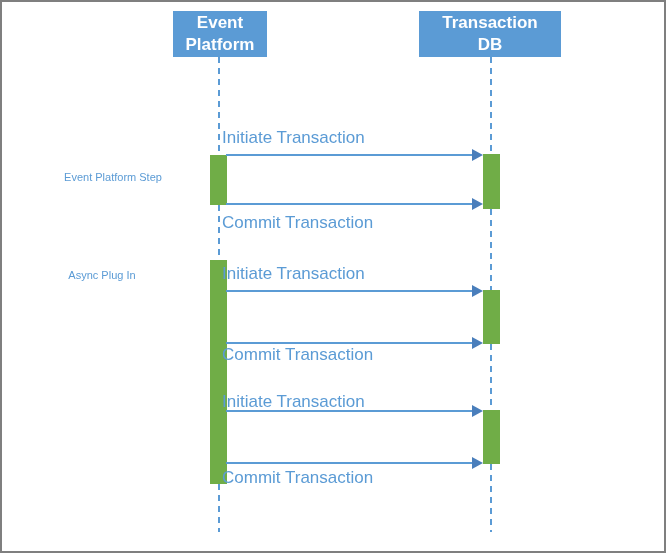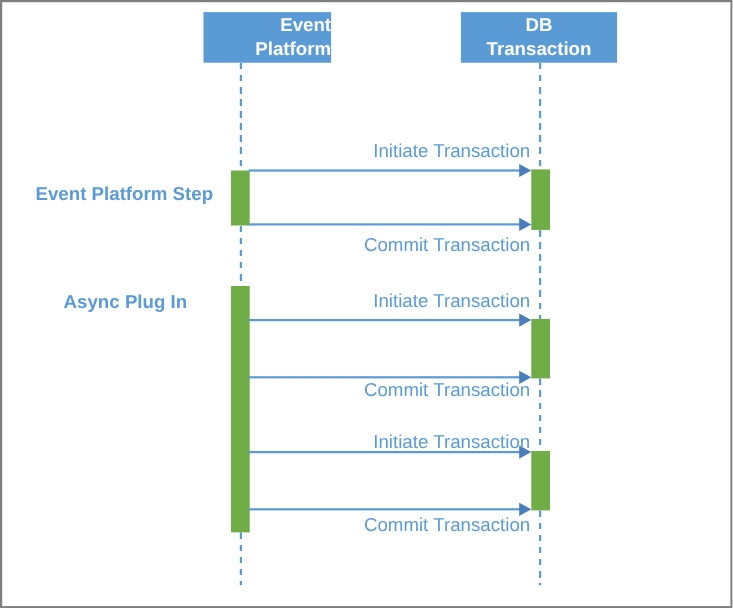--- a/index.html
+++ b/index.html
@@ -30,21 +30,21 @@
     background: var(--accent-blue);
     color: #fff;
     font-weight: bold;
     font-size: 17px;
     line-height: 22px;
     text-align: center;
     display: flex;
     flex-direction: column;
     justify-content: center;
   }
-  .head-ep { left: 183px; top: 9px; width: 116px; height: 46px; text-align: right; }
+  .head-ep { left: 171px; top: 9px; width: 94px; height: 46px; }
   .head-db { left: 417px; top: 9px; width: 142px; height: 46px; }
   .dash {
     position: absolute;
     width: 2px;
     background: repeating-linear-gradient(
       to bottom,
       var(--accent-blue) 0px, var(--accent-blue) 6px,
       transparent 6px, transparent 11px
     );
   }
@@ -91,58 +91,57 @@
     border-bottom: 6px solid transparent;
   }
   .arrow-1 { top: 147px; }
   .arrow-2 { top: 196px; }
   .arrow-3 { top: 283px; }
   .arrow-4 { top: 335px; }
   .arrow-5 { top: 403px; }
   .arrow-6 { top: 455px; }
   .msg-label {
     position: absolute;
-    left: 240px;
+    left: 220px;
     width: 240px;
-    text-align: right;
+    text-align: left;
     color: var(--accent-blue);
     font-size: 17px;
     line-height: 22px;
     white-space: nowrap;
   }
   .msg-1 { top: 125px; }
   .msg-2 { top: 210px; }
   .msg-3 { top: 261px; }
   .msg-4 { top: 342px; }
   .msg-5 { top: 389px; }
   .msg-6 { top: 465px; }
   .annotation {
     position: absolute;
     color: var(--accent-blue);
-    font-size: 17px;
+    font-size: 11px;
     line-height: 22px;
     text-align: center;
-    font-weight: bold;
   }
   .ann-1 { left: 12px; top: 164px; width: 198px; }
-  .ann-2 { left: 22px; top: 262px; width: 180px; }
+  .ann-2 { left: 10px; top: 262px; width: 180px; }
   .annotation .line { display: block; }
 </style>
 </head>
 <body>
 
 <div class="canvas">
 
   <div class="head head-ep">
     <span class="line">Event</span>
     <span class="line">Platform</span>
   </div>
   <div class="head head-db">
+    <span class="line">Transaction</span>
     <span class="line">DB</span>
-    <span class="line">Transaction</span>
   </div>
 
   <div class="dash dash-ep ep-seg1"></div>
   <div class="dash dash-ep ep-seg2"></div>
   <div class="dash dash-ep ep-seg3"></div>
   <div class="dash dash-db db-seg1"></div>
   <div class="dash dash-db db-seg2"></div>
   <div class="dash dash-db db-seg3"></div>
   <div class="dash dash-db db-seg4"></div>
 

